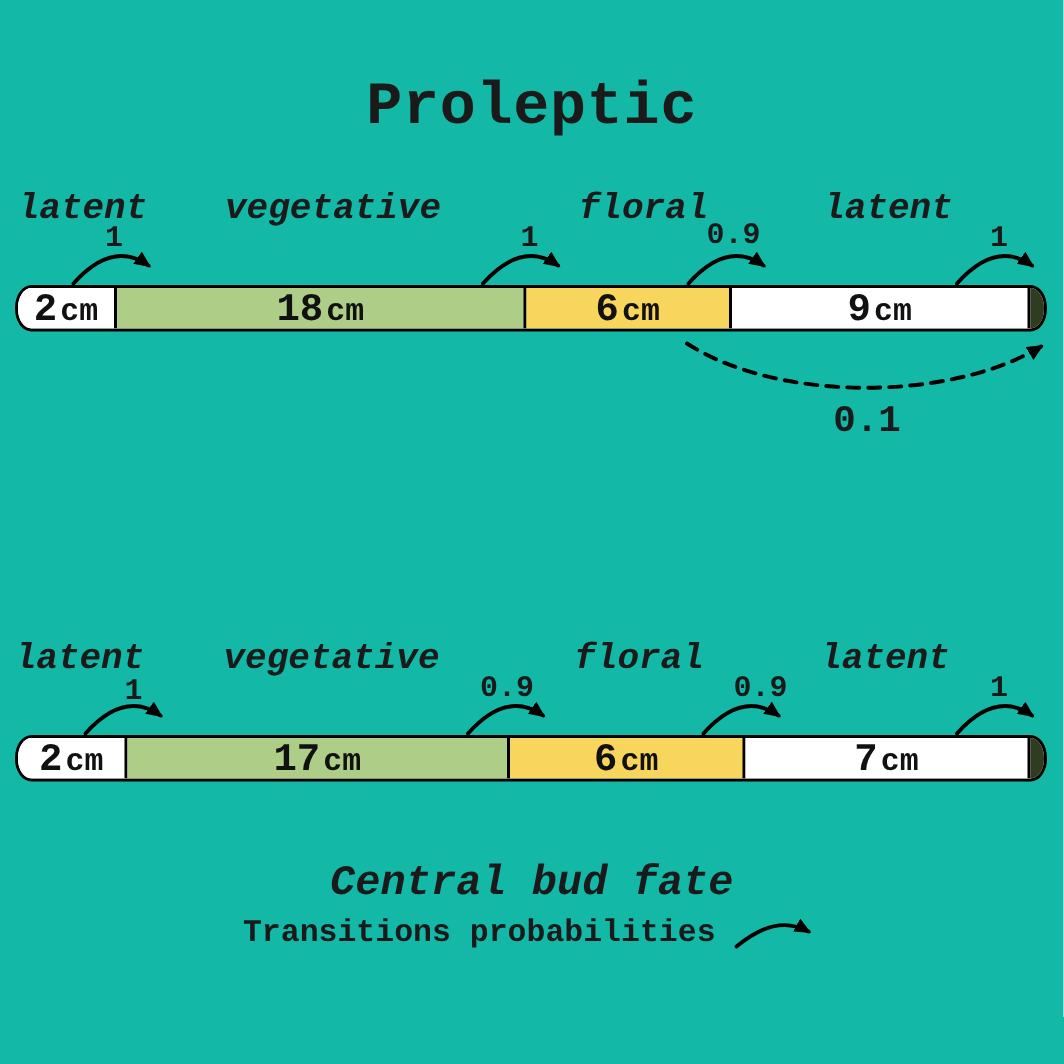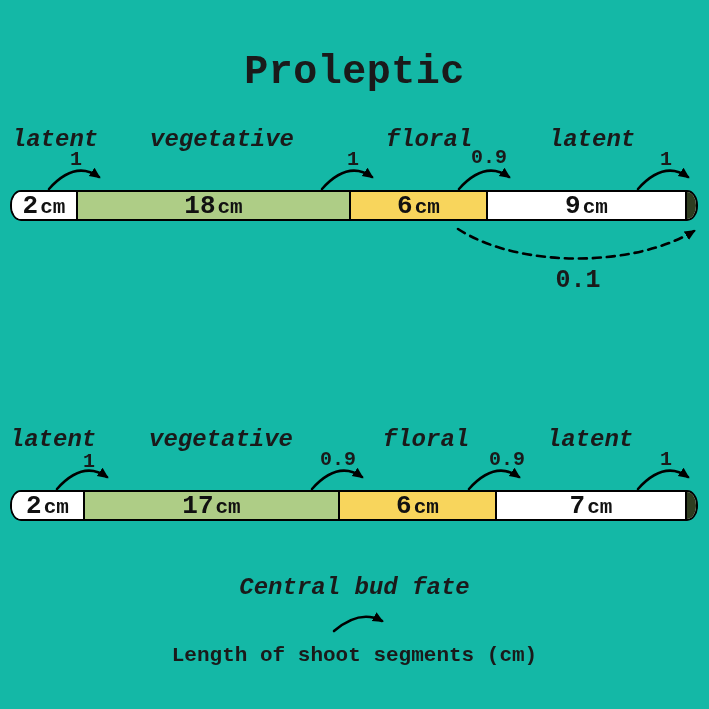--- a/index.html
+++ b/index.html
@@ -36,21 +36,21 @@
   .seg-tip{background:#2e3d20;}
   .seglabel{display:flex;align-items:baseline;line-height:1;}
   .seglabel .num{font-size:26px;font-weight:bold;color:#111;}
   .seglabel .unit{font-size:21px;font-weight:bold;margin-left:2px;color:#111;}
   .skiparc{position:absolute;left:450px;top:223px;width:256px;height:52px;overflow:visible;}
   .skipnum{
     position:absolute;left:578px;top:266px;transform:translateX(-50%);
     font-size:25px;font-weight:bold;color:#1a1a1a;
   }
   .legend-line{position:absolute;left:0;right:0;display:flex;justify-content:center;align-items:center;}
-  .legend-title{font-size:24px;font-weight:bold;font-style:italic;color:#1a1a1a;}
+  .legend-title{font-size:28px;font-weight:bold;font-style:italic;color:#1a1a1a;}
   .legend-text{font-size:21px;font-weight:bold;color:#1a1a1a;}
   .legend-arrow{width:60px;height:26px;margin-left:10px;overflow:visible;}
   svg path{stroke-linecap:round;}
 </style>
 </head>
 <body>
 
 <div id="stage">
 
   <svg width="0" height="0" style="position:absolute" aria-hidden="true">
@@ -168,21 +168,19 @@
           <span class="unit">cm</span>
         </span>
     </div>
     <div class="seg seg-tip last"></div>
   </div>
 
   <div class="legend-line" style="top:574px">
     <span class="legend-title">Central bud fate</span>
   </div>
   <div class="legend-line" style="top:609px">
+    <span class="legend-text">Transitions probabilities</span>
     <svg class="legend-arrow" viewBox="0 0 60 26">
         <path d="M4,22 Q30,0 52,12" fill="none" stroke="#000" stroke-width="2.6" marker-end="url(#ah)"></path>
       </svg>
-  </div>
-  <div class="legend-line" style="top:644px">
-    <span class="legend-text">Length of shoot segments (cm)</span>
   </div>
 
 </div>
 
 </body></html>

